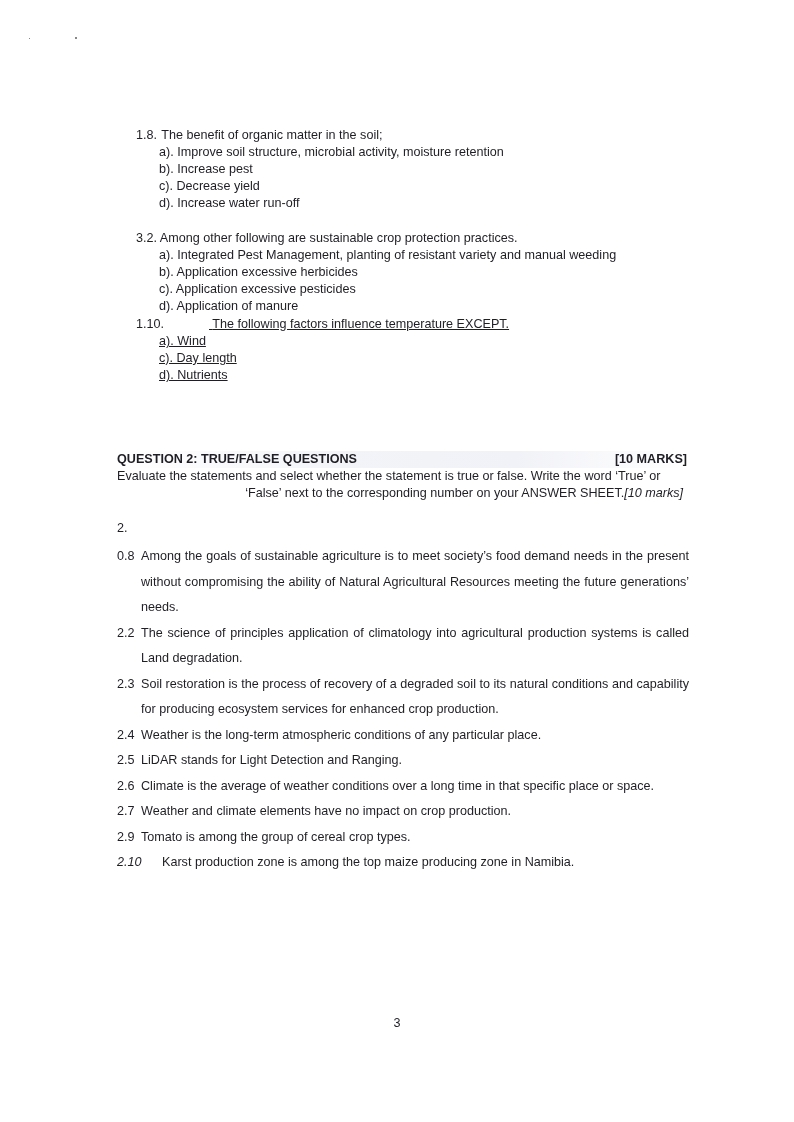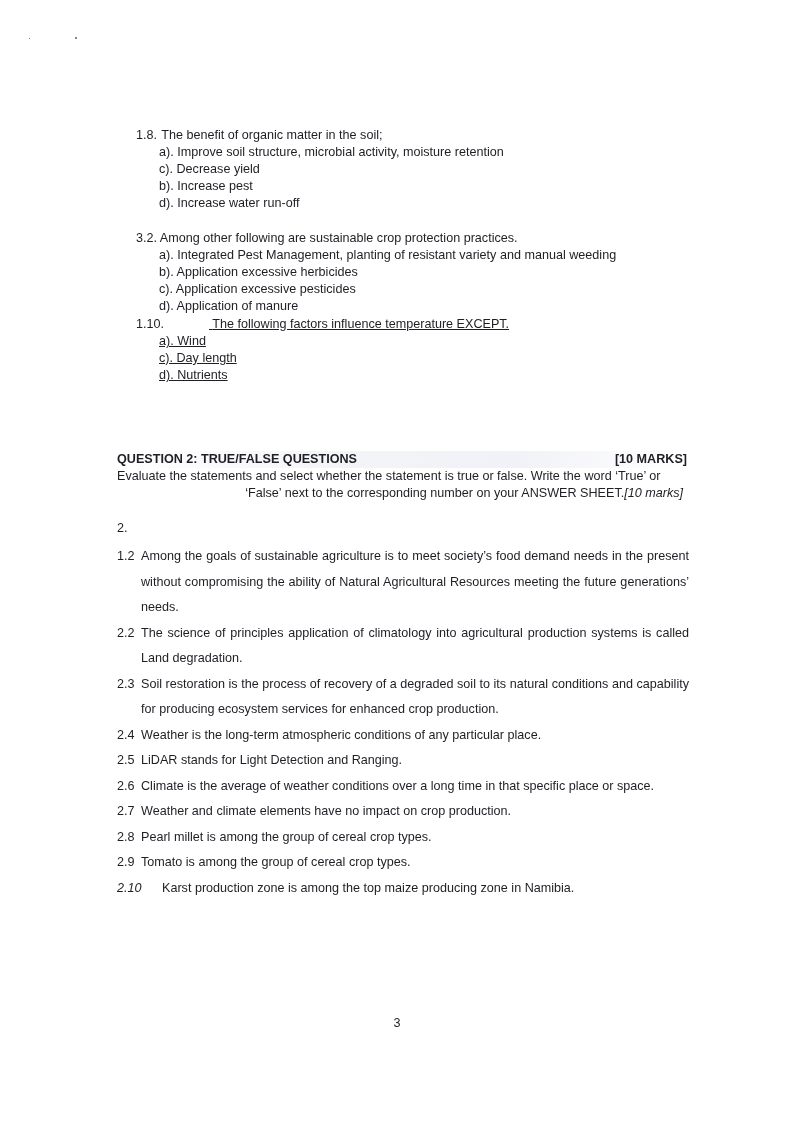--- a/index.html
+++ b/index.html
@@ -74,22 +74,22 @@
   <span class="speck" style="left:29px;top:38px;"></span>
   <span class="speck" style="left:75px;top:37px;width:2px;height:2px;"></span>
 
   <div class="mcq" id="q1-8">
     <div class="stem">
       <span class="num">1.8.</span>
       <span>The benefit of organic matter in the soil;</span>
     </div>
     <div class="options">
       <div class="opt">a). Improve soil structure, microbial activity, moisture retention</div>
+      <div class="opt">b). Increase pest</div>
       <div class="opt">c). Decrease yield</div>
-      <div class="opt">b). Increase pest</div>
       <div class="opt">d). Increase water run-off</div>
     </div>
   </div>
 
   <div class="mcq" id="q1-9">
     <div class="stem">
       <span class="num">3.2.</span>
       <span>Among other following are sustainable crop protection practices.</span>
     </div>
     <div class="options">
@@ -123,21 +123,21 @@
         <span>‘False’ next to the corresponding number on your ANSWER SHEET.</span>
         <span class="marks">[10 marks]</span>
       </div>
     </div>
   </div>
 
   <div class="tf">
     <div class="intro">2.</div>
 
     <div class="tf-item">
-      <span class="num">1.2</span>
+      <span class="num">0.8</span>
       <span class="text">Among the goals of sustainable agriculture is to meet society’s food demand needs in the present without compromising the ability of Natural Agricultural Resources meeting the future generations’ needs.</span>
     </div>
     <div class="tf-item">
       <span class="num">2.2</span>
       <span class="text">The science of principles application of climatology into agricultural production systems is called Land degradation.</span>
     </div>
     <div class="tf-item">
       <span class="num">2.3</span>
       <span class="text">Soil restoration is the process of recovery of a degraded soil to its natural conditions and capability for producing ecosystem services for enhanced crop production.</span>
     </div>
@@ -151,24 +151,20 @@
     </div>
     <div class="tf-item">
       <span class="num">2.6</span>
       <span class="text nowrap">Climate is the average of weather conditions over a long time in that specific place or space.</span>
     </div>
     <div class="tf-item">
       <span class="num">2.7</span>
       <span class="text nowrap">Weather and climate elements have no impact on crop production.</span>
     </div>
     <div class="tf-item">
-      <span class="num">2.8</span>
-      <span class="text nowrap">Pearl millet is among the group of cereal crop types.</span>
-    </div>
-    <div class="tf-item">
       <span class="num">2.9</span>
       <span class="text nowrap">Tomato is among the group of cereal crop types.</span>
     </div>
     <div class="tf-item">
       <span class="num wide">2.10</span>
       <span class="text nowrap">Karst production zone is among the top maize producing zone in Namibia.</span>
     </div>
   </div>
 
   <div class="page-number">3</div>

